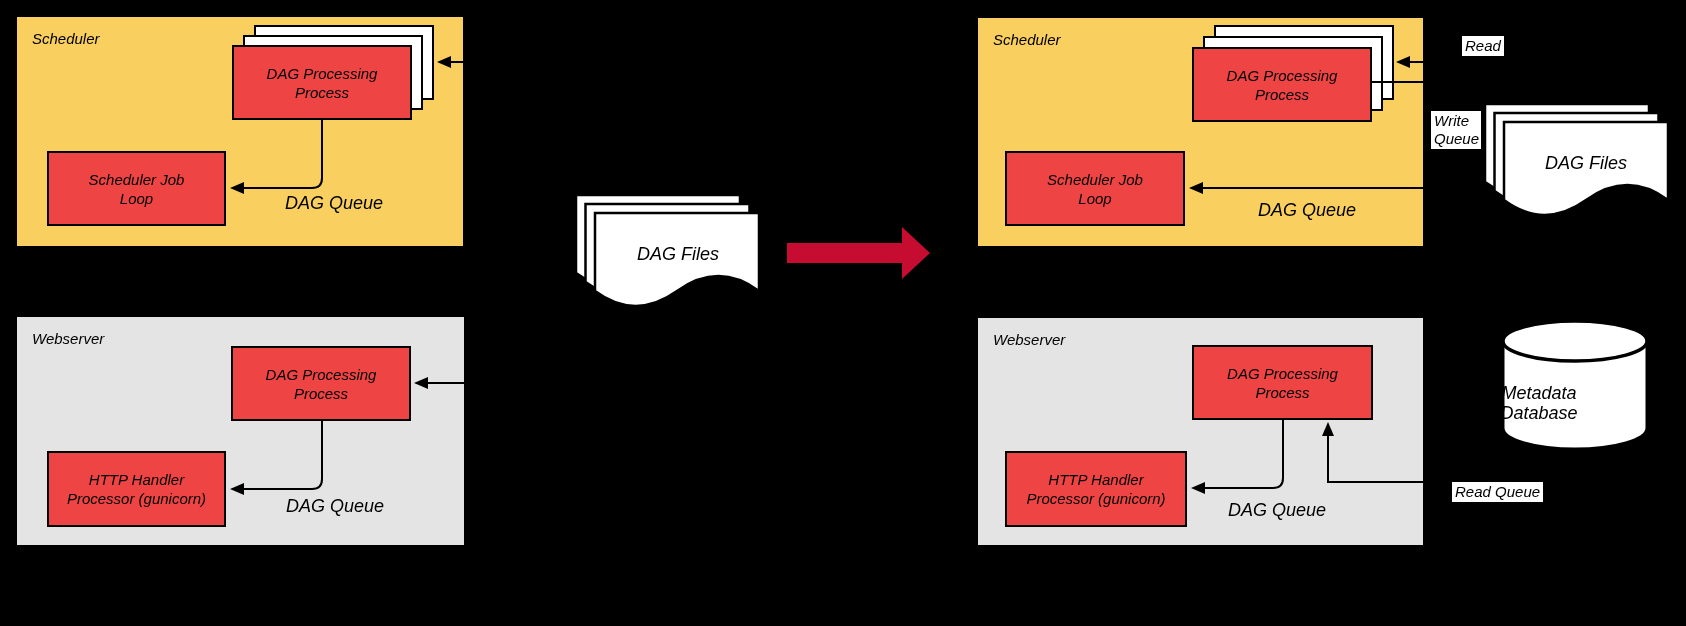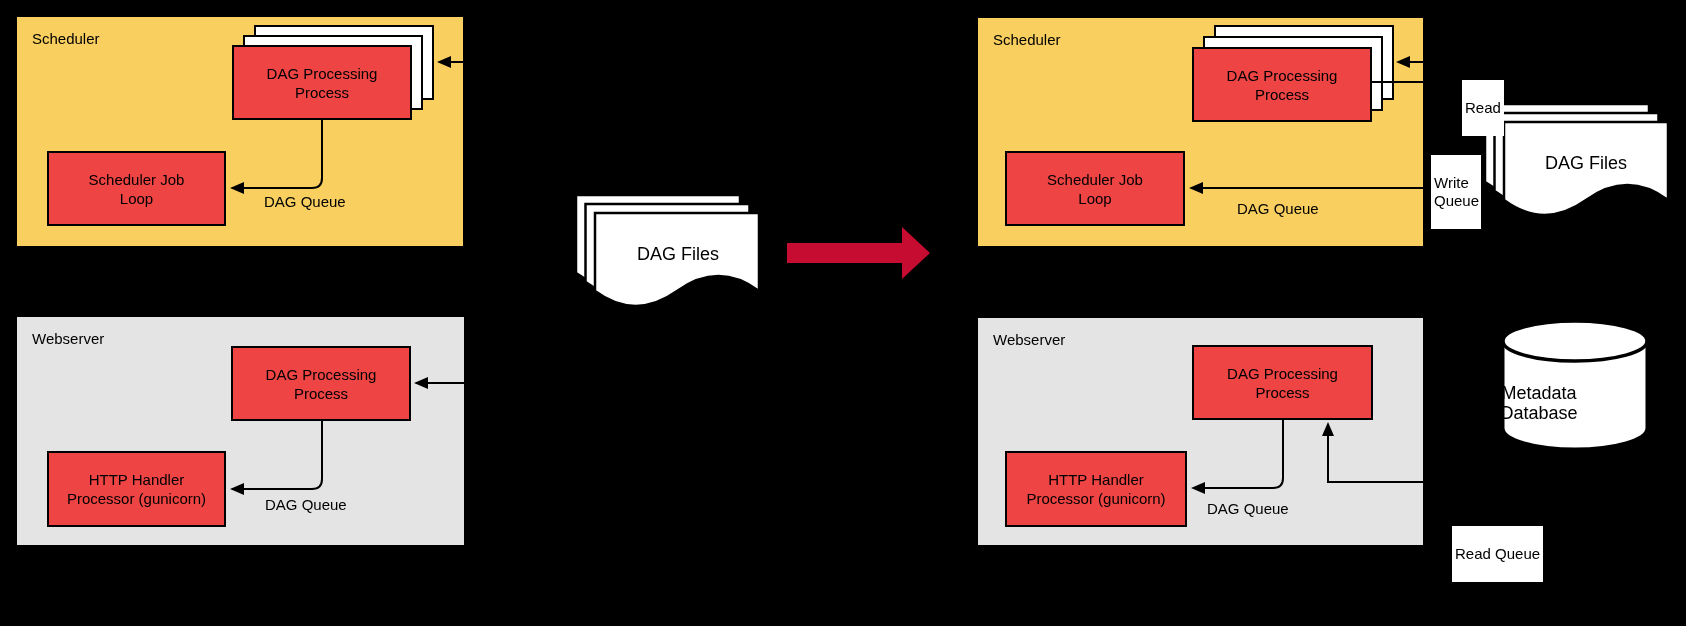--- a/index.html
+++ b/index.html
@@ -1,35 +1,35 @@
 <!DOCTYPE html>
 <html><head>
 <meta charset="utf-8">
 <style>
   html,body{margin:0;padding:0;background:#000;}
   .canvas{
     position:relative;width:1686px;height:616px;background:#000000;
-    font-family:"Liberation Sans",sans-serif;color:#000;overflow:hidden;
+    font-family:"Liberation Sans",sans-serif;color:#000;overflow:hidden;font-style:italic;
   }
   .panel{position:absolute;border:2px solid #000;box-sizing:border-box;}
   .panel.yellow{background:#F9CF60;}
   .panel.gray{background:#E4E4E4;}
   .panel-title{position:absolute;left:15px;top:13px;font-size:15px;white-space:nowrap;}
   .node{
     position:absolute;background:#ef4444;border:2px solid #000;box-sizing:border-box;
     display:flex;align-items:center;justify-content:center;
     font-size:15px;line-height:19px;text-align:center;
   }
   .node .lbl{display:block;}
   .lbl.w140{max-width:140px;}
   .lbl.w120{max-width:120px;}
   .lbl.w155{max-width:155px;}
   .sheet{position:absolute;background:#fff;border:2px solid #000;box-sizing:border-box;}
-  .conn-label{position:absolute;font-size:15px;width:140px;}
-  .chip{position:absolute;background:#fff;font-size:15px;line-height:18px;padding:19px 3px;margin-top:44px;}
+  .conn-label{position:absolute;font-size:18px;text-align:center;width:140px;}
+  .chip{position:absolute;background:#fff;font-size:15px;line-height:18px;padding:1px 3px;}
   .chip.wrap{width:44px;}
   .icon{position:absolute;}
   .icon-label{position:absolute;font-size:18px;text-align:center;}
   .ml{line-height:20px;}
   svg.overlay{position:absolute;left:0;top:0;z-index:6;pointer-events:none;}
   .doc{fill:#fff;stroke:#000;stroke-width:2.5;}
   .cyl{fill:#fff;stroke:#000;}
   .conn{fill:none;stroke:#000;stroke-width:2;}
   .head{fill:#000;stroke:none;}
 </style>

